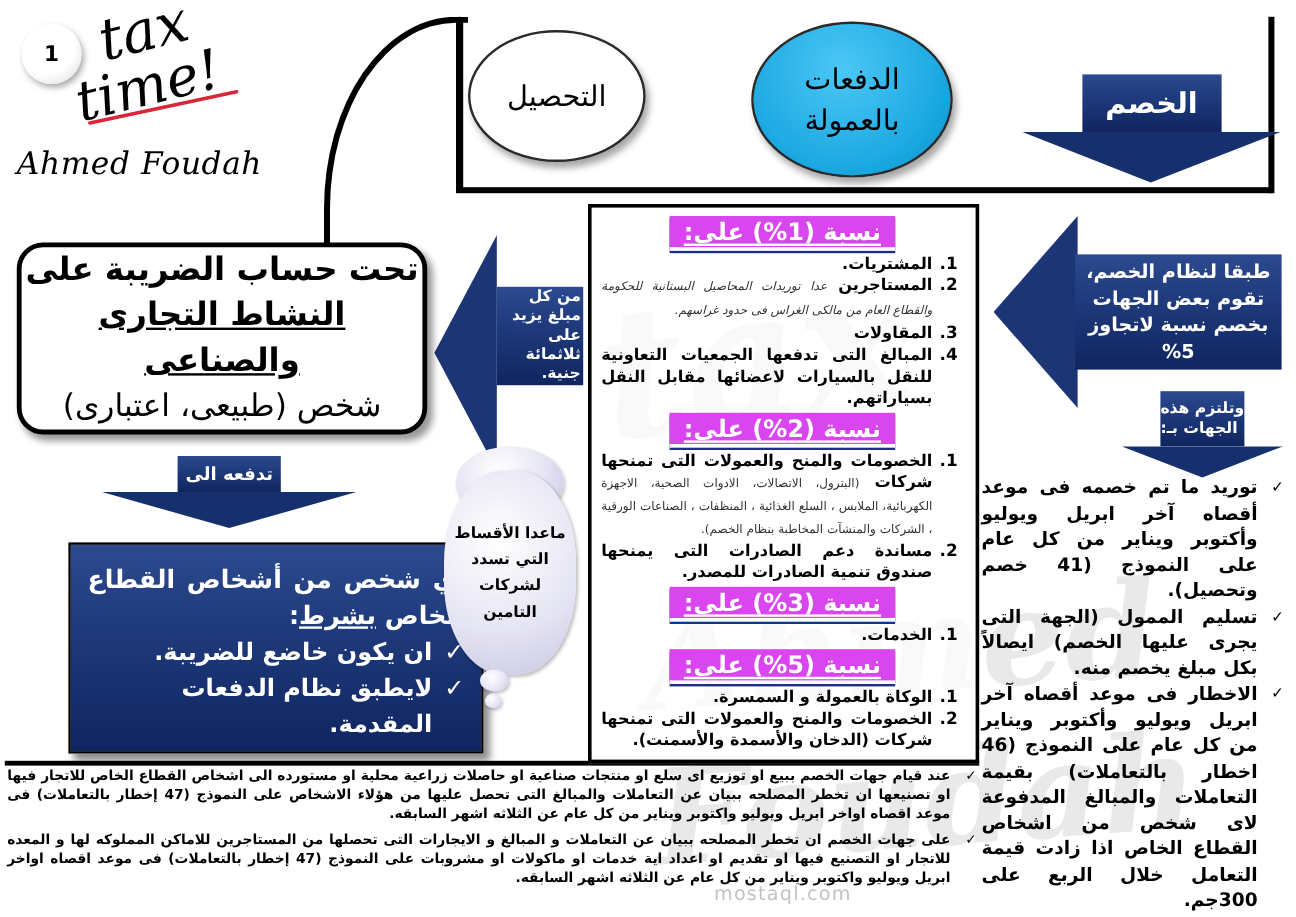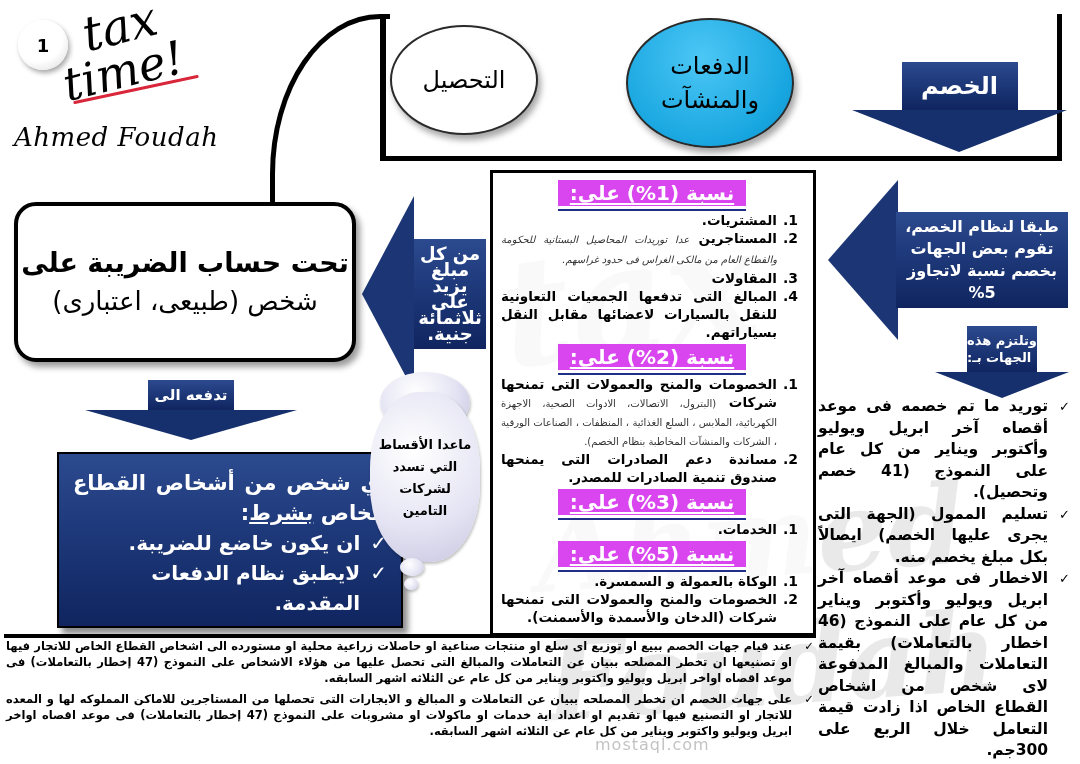--- a/index.html
+++ b/index.html
@@ -43,21 +43,21 @@
   
   .arrow-left { position: absolute; }
   .arrow-left .body { position: absolute; right: 0; display: flex; align-items: center; justify-content: center; text-align: center; font-weight: bold; color: #fff; }
   .arrow-left .tip { position: absolute; left: 0; width: 0; height: 0; border-top-style: solid; border-bottom-style: solid; border-top-color: transparent; border-bottom-color: transparent; border-right-style: solid; border-right-color: #1b3575; }
 
   .rule-arrow { left: 828px; top: 180px; width: 240px; height: 160px; }
   .rule-arrow .body { width: 172px; height: 96px; top: 32px; font-size: 16px; line-height: 22px; padding: 15px 8px; }
   .rule-arrow .tip { top: 0; border-top-width: 80px; border-bottom-width: 80px; border-right-width: 70px; }
 
   .min-arrow { left: 362px; top: 196px; width: 124px; height: 196px; }
-  .min-arrow .body { width: 72px; height: 110px; top: 43px; font-size: 18px; line-height: 16px; padding: 2px; }
+  .min-arrow .body { width: 72px; height: 82px; top: 43px; font-size: 13px; line-height: 16px; padding: 2px; text-align: right; }
   .min-arrow .tip { top: 0; border-top-width: 98px; border-bottom-width: 98px; border-right-width: 52px; }
 
   .commit-arrow { left: 935px; top: 326px; width: 134px; height: 72px; }
   .commit-arrow .shaft { width: 70px; height: 46px; font-size: 13px; line-height: 17px; }
   .commit-arrow .head { top: 46px; border-left-width: 67px; border-right-width: 67px; border-top-width: 26px; }
 
   .payto-arrow { left: 85px; top: 380px; width: 212px; height: 60px; }
   .payto-arrow .shaft { width: 86px; height: 30px; font-size: 15px; }
   .payto-arrow .head { top: 30px; border-left-width: 106px; border-right-width: 106px; border-top-width: 30px; }
 
@@ -122,21 +122,21 @@
 <div class="line" style="left:1057px; top:14px; width:5px; height:147px;"></div>
 <div style="position:absolute; left:270px; top:14px; width:120px; height:190px; border-left:5px solid #000; border-top:5px solid #000; border-top-left-radius:110px 160px;"></div>
 <div class="line" style="left:4px; top:634px; width:812px; height:4px;"></div>
 
 <div class="ellipse ellipse-collection rtl">
   <span>التحصيل</span>
 </div>
 <div class="ellipse ellipse-advance rtl">
   <div>
     <div>الدفعات</div>
-    <div>والمنشآت</div>
+    <div>بالعمولة</div>
   </div>
 </div>
 
 <div class="arrow-down discount-arrow rtl">
   <div class="shaft blue">الخصم</div>
   <div class="head"></div>
 </div>
 
 <div class="arrow-left rule-arrow rtl">
   <div class="tip"></div>
@@ -148,20 +148,21 @@
   <div class="head"></div>
 </div>
 
 <div class="arrow-left min-arrow rtl">
   <div class="tip"></div>
   <div class="body blue">من كل مبلغ يزيد على ثلاثمائة جنية.</div>
 </div>
 
 <div class="abs tax-account-box rtl">
   <div class="t1">تحت حساب الضريبة على</div>
+  <div class="t2">النشاط التجارى والصناعى</div>
   <div class="t3">شخص (طبيعى، اعتبارى)</div>
 </div>
 
 <div class="arrow-down payto-arrow rtl">
   <div class="shaft blue">تدفعه الى</div>
   <div class="head"></div>
 </div>
 
 <div class="abs private-box blue rtl">
   <div class="p-title">

